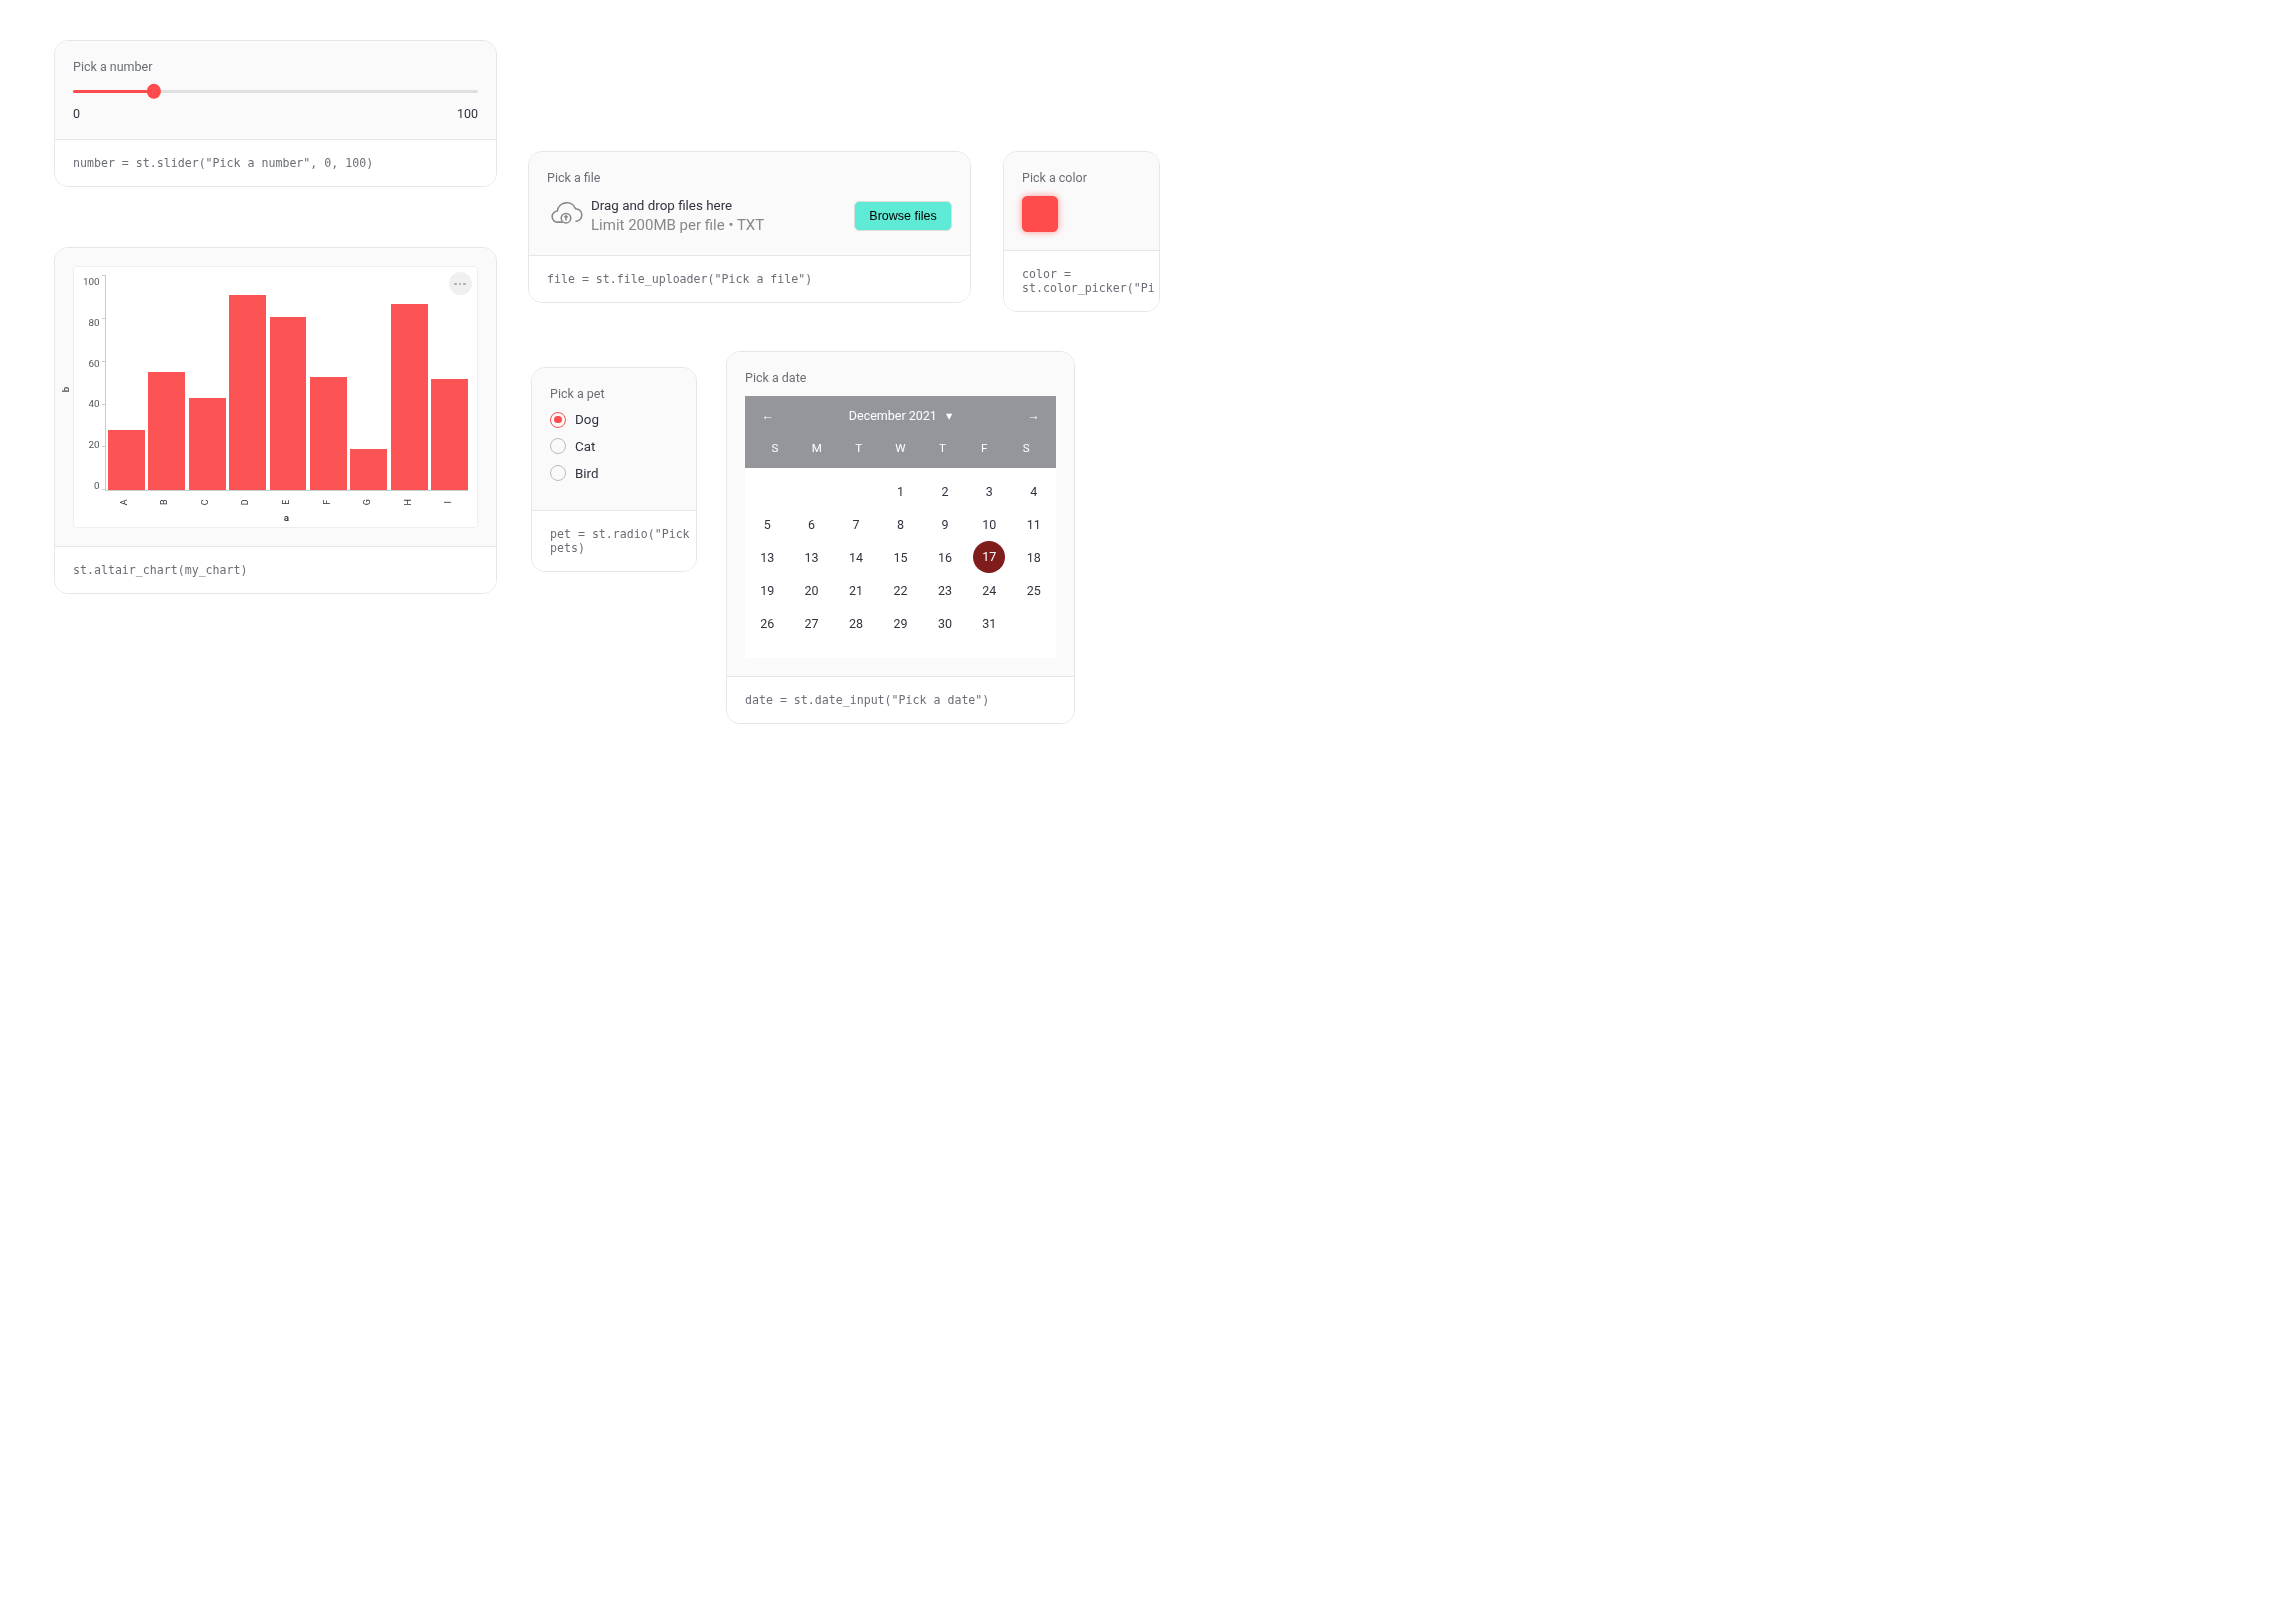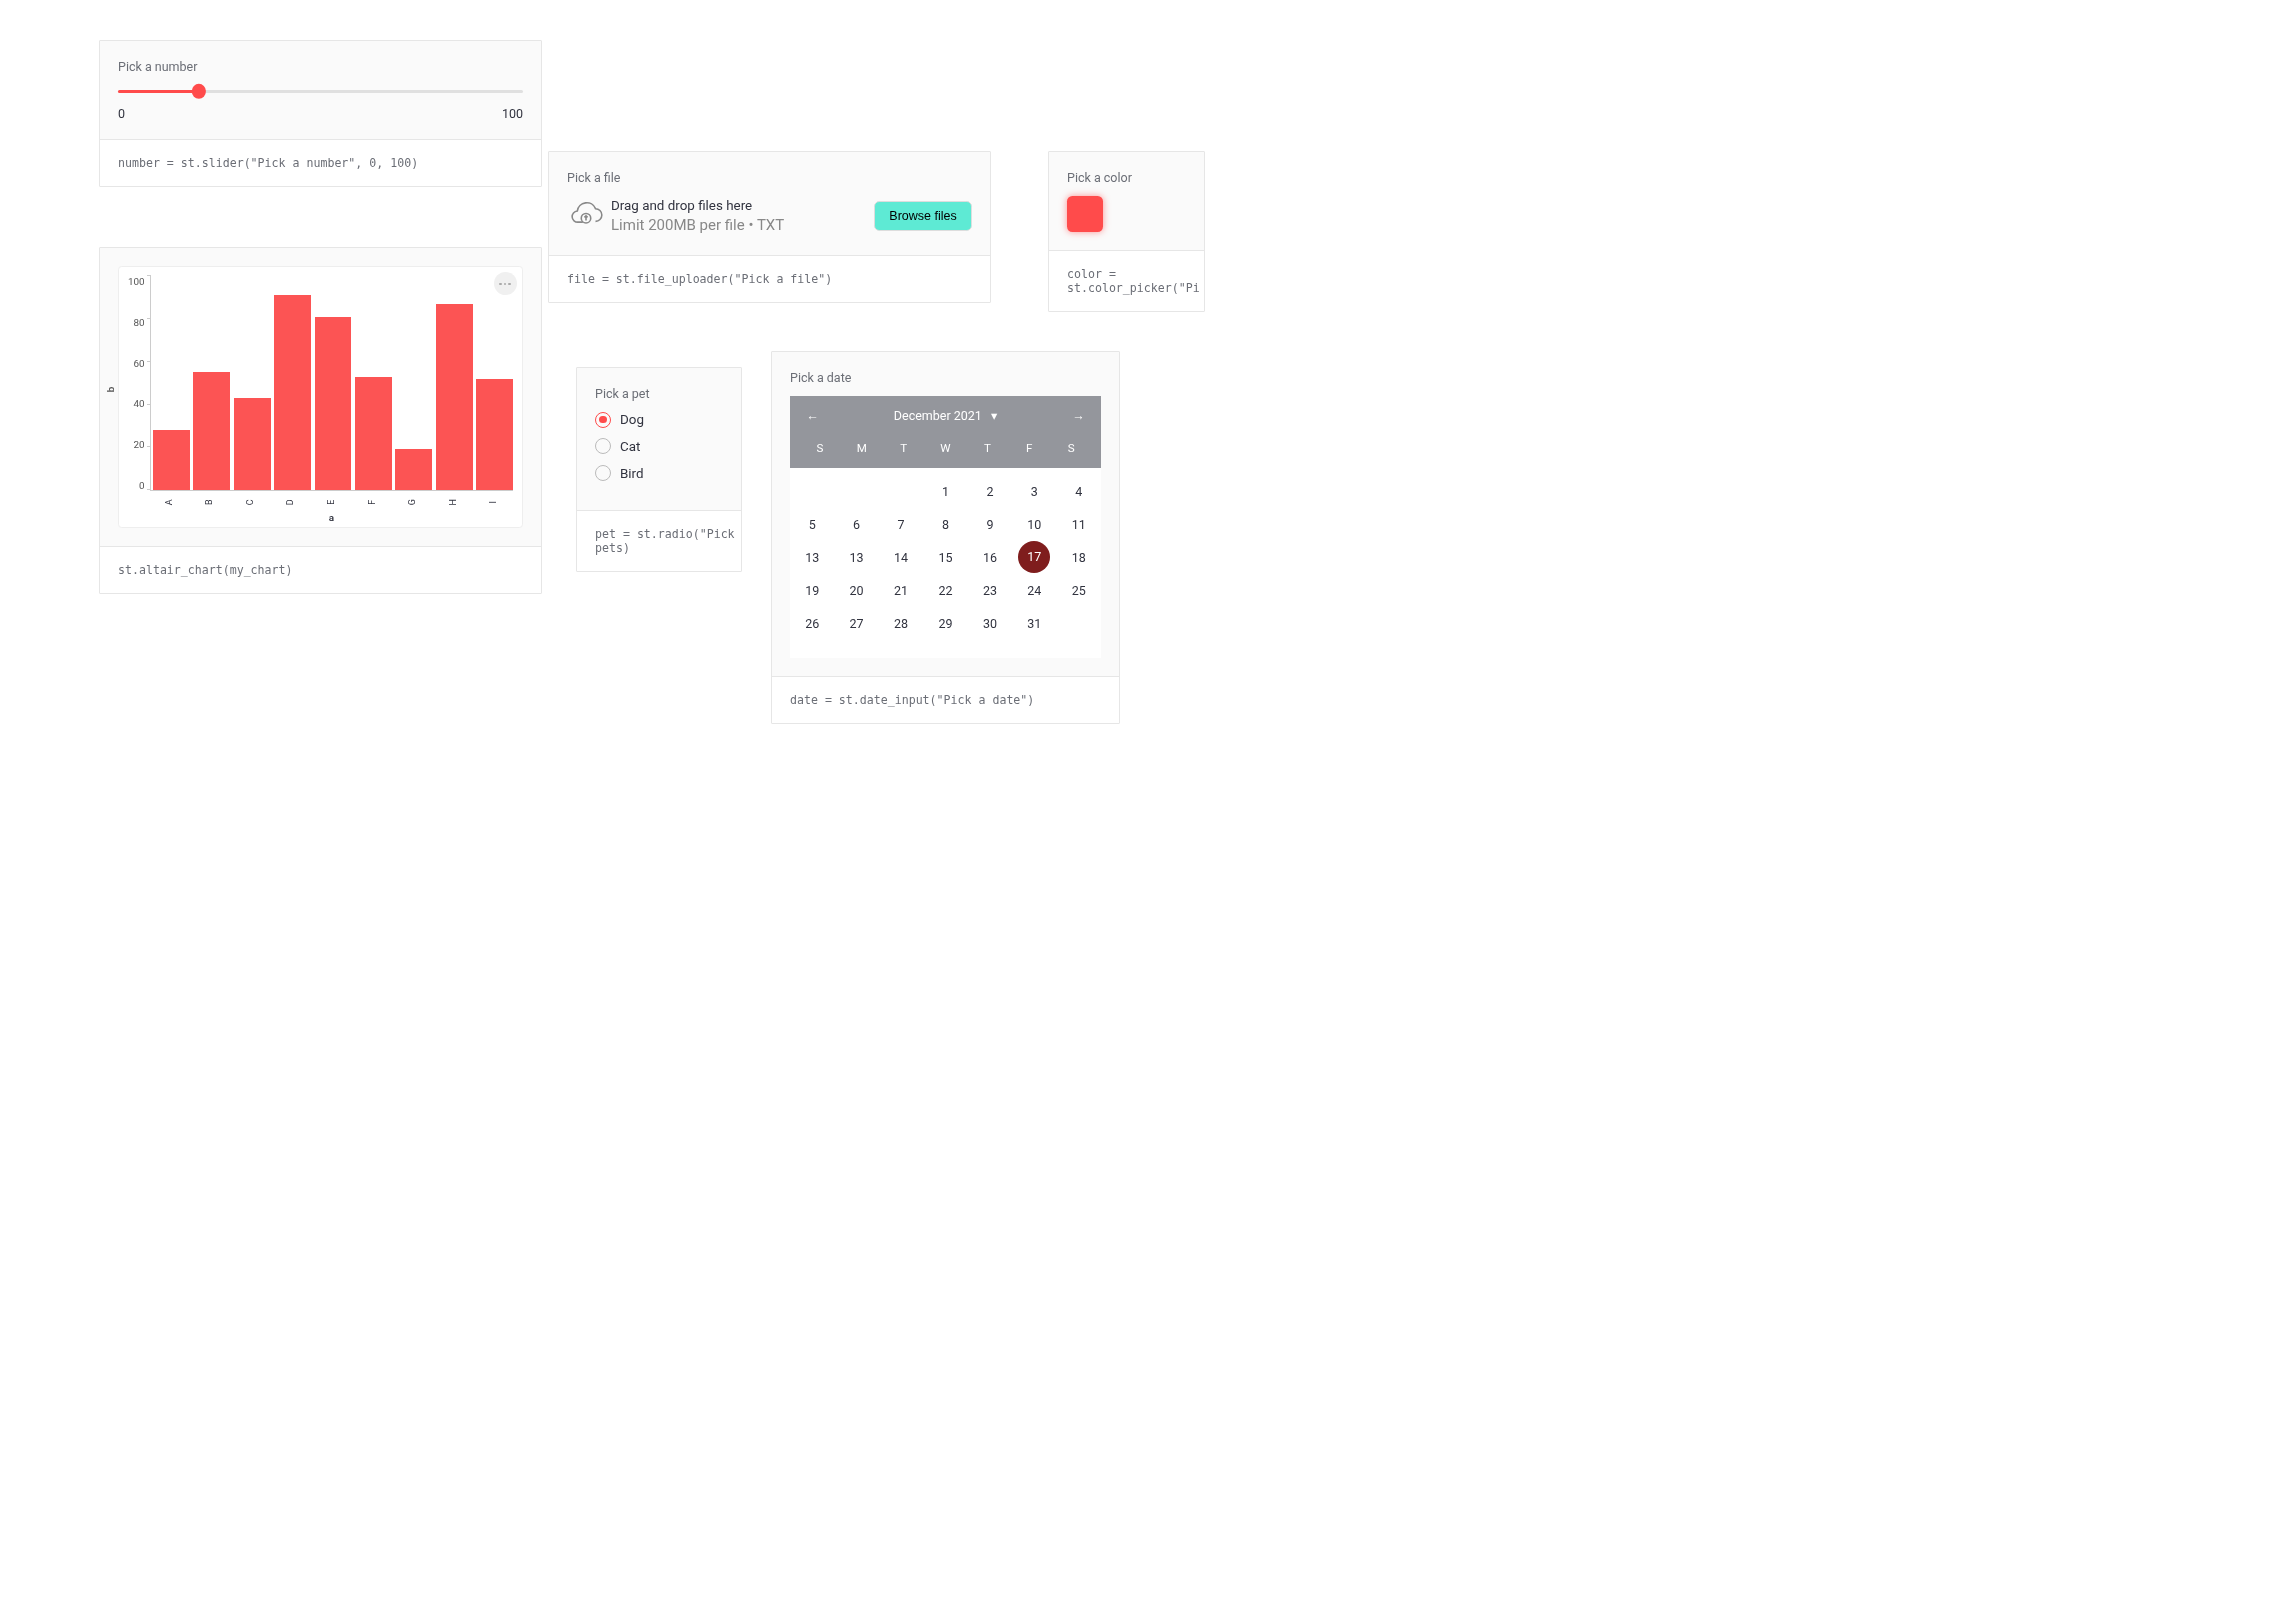--- a/index.html
+++ b/index.html
@@ -11,24 +11,23 @@
     color: #31333f;
   }
   .canvas {
     position: relative;
     width: 1128px;
     height: 815px;
   }
   .card {
     position: absolute;
     border: 0.9px solid #e6e6e6;
-    border-radius: 1px;
+    border-radius: 14px;
     background: #fff;
     overflow: hidden;
-    margin-left: 45px;
   }
   .card-body {
     background: #fafafa;
     padding: 18px;
   }
   .card-code {
     border-top: 0.9px solid #e6e6e6;
     background: #fff;
     padding: 16px 18px;
     font-family: ui-monospace, SFMono-Regular, Menlo, Consolas, monospace;
@@ -319,21 +318,21 @@
                 <div>I</div>
               </div>
             <div class="x-axis-label">a</div>
           </div>
         </div>
       </div>
     </div>
     <div class="card-code">st.altair_chart(my_chart)</div>
   </div>
 
-  <div class="card" style="left:476px; top:124px; width:443px;">
+  <div class="card" style="left:501px; top:124px; width:443px;">
     <div class="card-body">
       <div class="label">Pick a file</div>
       <div class="uploader-row">
         <div class="cloud-icon">
           <svg viewBox="0 0 48 48" fill="none" stroke="#888" stroke-width="2">
             <path d="M36 32a8 8 0 0 0 0-16 12 12 0 0 0-23 3 7 7 0 0 0 1 14h6"></path>
             <circle cx="24" cy="28" r="6"></circle>
             <path d="M24 31v-6m-2 2 2-2 2 2"></path>
           </svg>
         </div>

